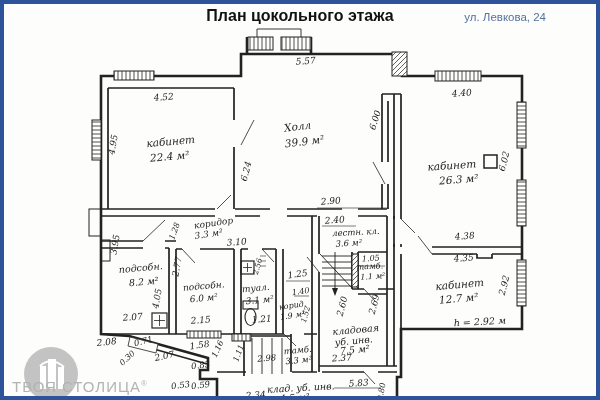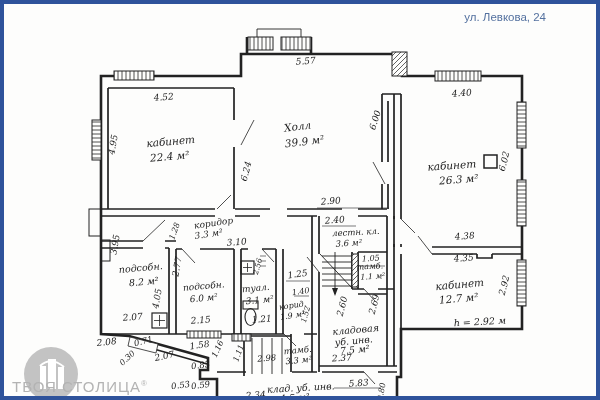--- a/index.html
+++ b/index.html
@@ -13,20 +13,21 @@
              color:#b3b3b3;letter-spacing:1px;}
   .logo-text sup{font-size:8px;}
   svg{position:absolute;left:0;top:0;}
   svg text{font-family:"DejaVu Serif",serif;font-style:italic;fill:#1c1c1c;}
 </style>
 </head>
 <body>
 
 <div class="page">
 
+  <div class="title">План цокольного этажа</div>
   <div class="address">ул. Левкова, 24</div>
 
   <svg width="600" height="400" viewBox="0 0 600 400">
     <defs>
       <pattern id="winV" width="4" height="14" patternUnits="userSpaceOnUse">
         <rect width="4" height="14" fill="#fdfdfc"></rect>
         <line x1="2" y1="0" x2="2" y2="14" stroke="#222" stroke-width="0.8"></line>
       </pattern>
       <pattern id="winH" width="14" height="4" patternUnits="userSpaceOnUse">
         <rect width="14" height="4" fill="#fdfdfc"></rect>

